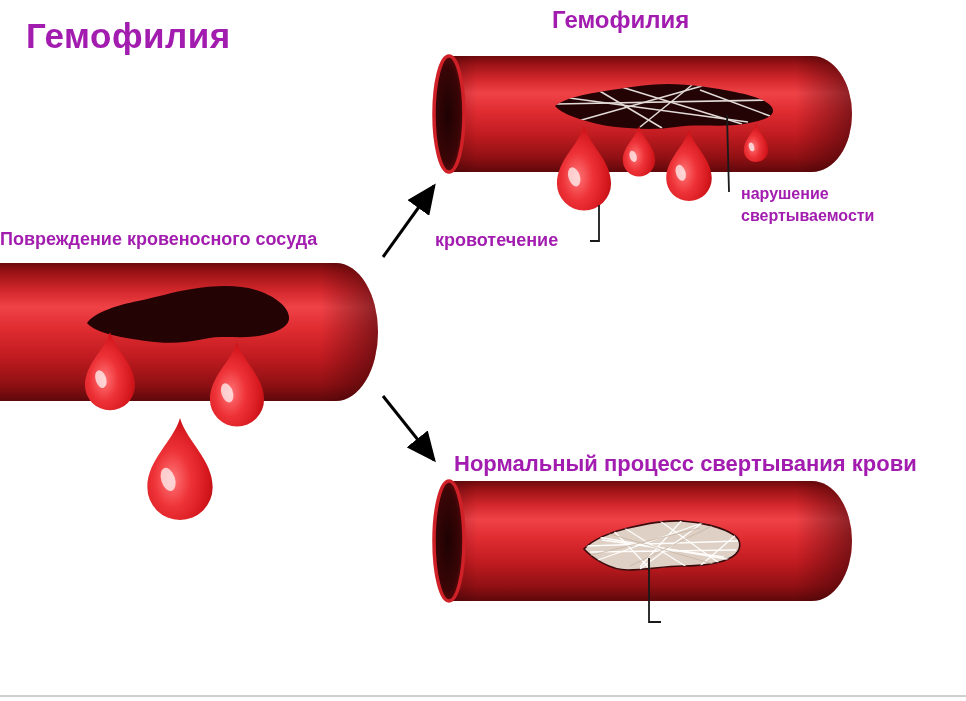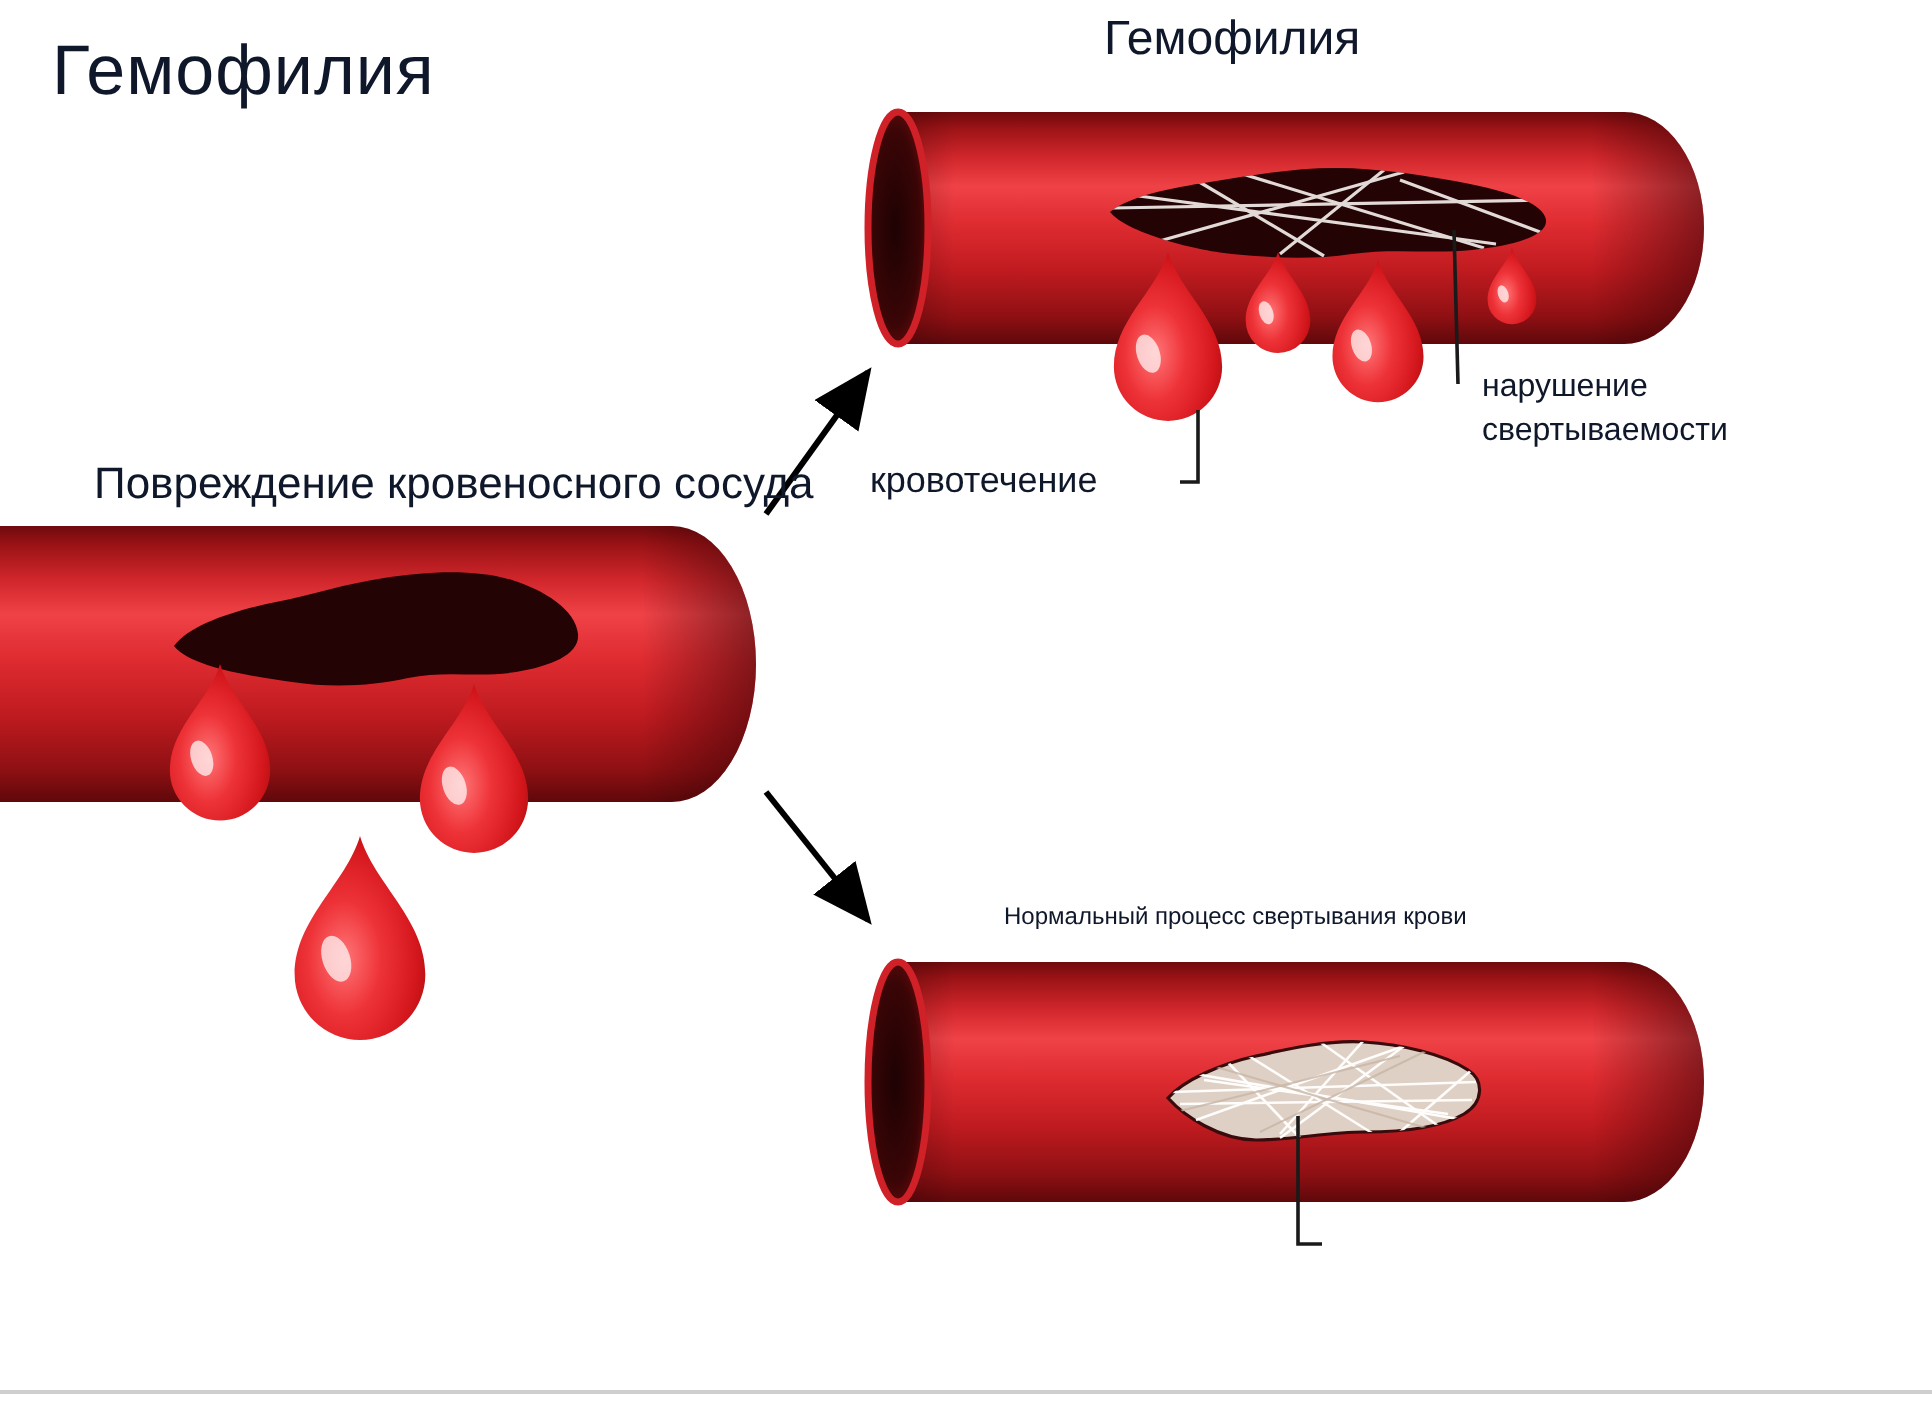--- a/index.html
+++ b/index.html
@@ -6,30 +6,30 @@
   .canvas{
     position:relative;
     width:966px;height:701px;
     background:#ffffff;
     overflow:hidden;
     font-family:"Liberation Sans", sans-serif;
   }
   .art{position:absolute;left:0;top:0;}
   .lbl{
     position:absolute;
-    font-weight:400;
-    color:#0f172a;
+    font-weight:700;
+    color:#a21caf;
     white-space:nowrap;
   }
   .title-main{left:26px;top:16px;font-size:35px;letter-spacing:.5px;}
   .title-top{left:552px;top:6px;font-size:24px;}
-  .lbl-damage{left:0px;top:229px;font-size:22px;margin-left:47px;}
+  .lbl-damage{left:0px;top:229px;font-size:18px;}
   .lbl-bleeding{left:435px;top:230px;font-size:18px;}
   .lbl-disorder{left:741px;top:183px;font-size:16px;width:180px;white-space:normal;line-height:1.35;}
-  .lbl-normal{left:454px;top:451px;font-size:12px;margin-left:48px;}
+  .lbl-normal{left:454px;top:451px;font-size:22px;}
   .lbl-clot{left:667px;top:611px;font-size:18px;width:160px;white-space:normal;line-height:1.5;}
   .bottom-rule{
     position:absolute;left:0;top:695px;width:966px;height:2px;
     background:#cfcfcf;
   }
 </style>
 </head>
 <body>
 
 <div class="canvas">

